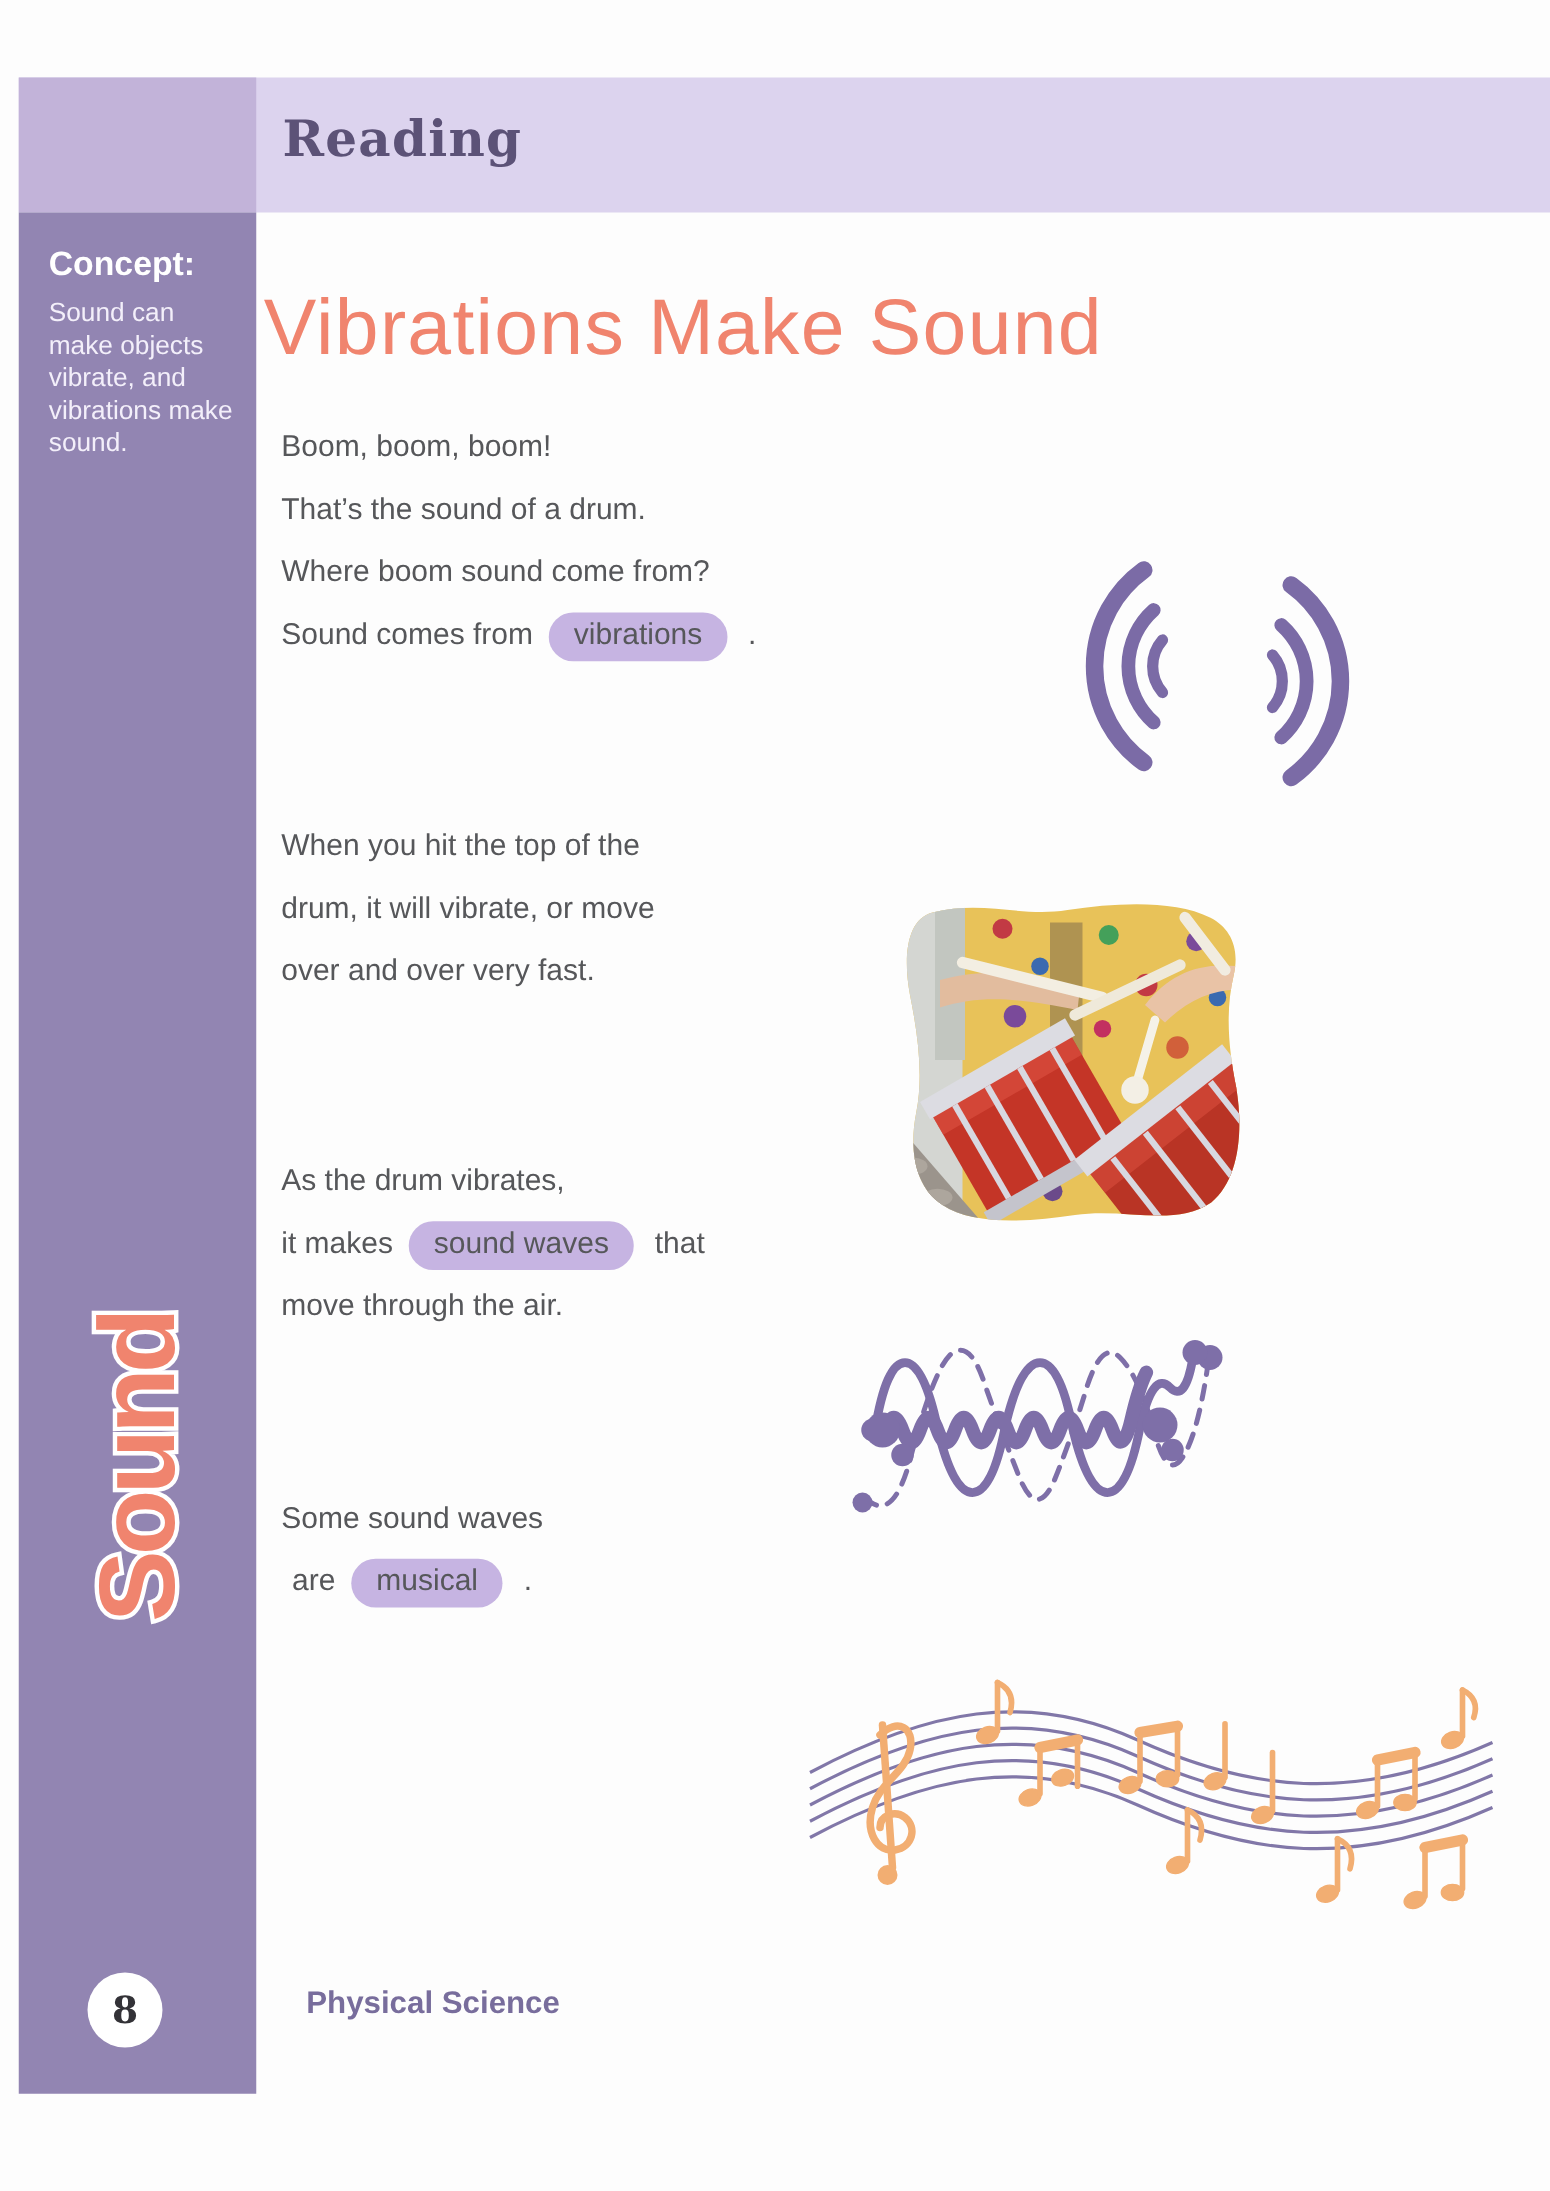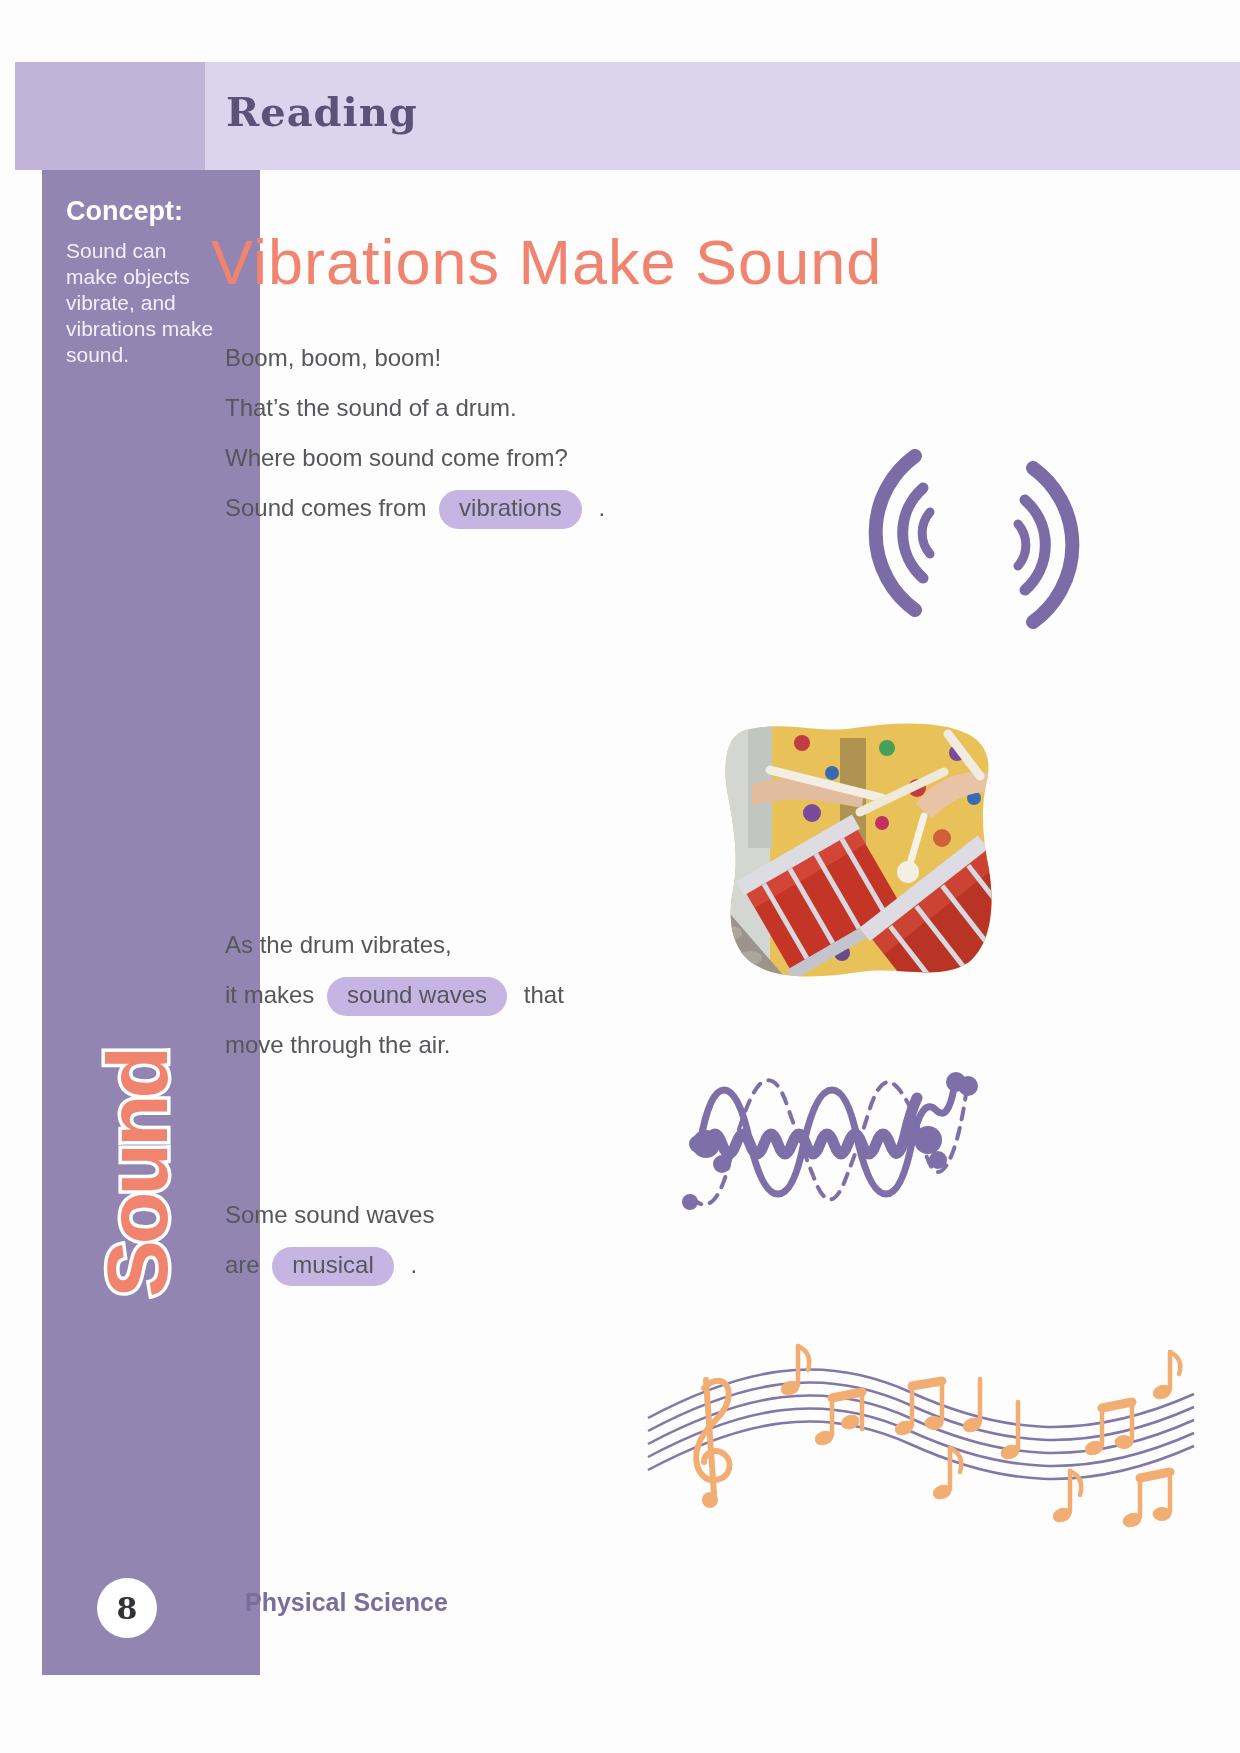--- a/index.html
+++ b/index.html
@@ -19,23 +19,22 @@
     position:absolute; left:15px; top:62px; width:190px; height:108px;
     background:#C2B3D9;
   }
   .reading-label {
     position:absolute; left:226px; top:88px;
     font-family:"DejaVu Serif", serif;
     font-weight:bold; font-size:40px; color:#5C5277; letter-spacing:1px;text-align:right;
   }
   
   .sidebar {
-    position:absolute; left:15px; top:170px; width:218px; height:1505px;
+    position:absolute; left:15px; top:170px; width:190px; height:1505px;
     background:#9285B2;
-    margin-left:27px;
   }
   .concept-heading {
     position:absolute; left:24px; top:26px;
     color:#ffffff; font-weight:bold; font-size:27px;
   }
   .concept-text {
     position:absolute; left:24px; top:68px; width:150px;
     color:#f3effa; font-size:21px; line-height:26px;
   }
   .sound-vertical {
@@ -56,21 +55,21 @@
   }
   
   .page-title {
     position:absolute; left:211px; top:226px;
     font-size:63px; color:#F0846E; letter-spacing:1px;
   }
   .para { position:absolute; left:225px; font-size:24px; line-height:50px; color:#56575A; }
   .para1 { top:333px; }
   .para2 { top:652px; }
   .para3 { top:920px; }
-  .para4 { top:1190px; }
+  .para4 { top:1190px;text-align:center; }
   .pill {
     background:#C6B4E2; border-radius:26px;
     padding:4px 20px 8px 20px; margin:0 6px;
   }
   .after-pill { margin-left:4px; }
   
   .sound-icons { position:absolute; left:853px; top:448px; width:240px; height:180px; }
   .sound-icons svg { position:absolute; top:0; }
   .sound-icon-left  { left:0; }
   .sound-icon-right { left:152px; top:12px !important; }
@@ -128,20 +127,25 @@
     </svg>
     <svg class="sound-icon-right" width="90" height="170" viewBox="0 0 90 170">
       <g fill="none" stroke="#7B6BA6" stroke-linecap="round">
         <path d="M28,8 A95,95 0 0,1 28,162" stroke-width="14"></path>
         <path d="M20,40 A60,60 0 0,1 20,130" stroke-width="11"></path>
         <path d="M13,64 A32,32 0 0,1 13,106" stroke-width="9"></path>
       </g>
     </svg>
   </div>
 
+  <div class="para para2">
+    <div>When you hit the top of the</div>
+    <div>drum, it will vibrate, or move</div>
+    <div>over and over very fast.</div>
+  </div>
 
   <svg class="drum-photo" width="285" height="265" viewBox="0 0 285 265">
     <defs>
       <clipPath id="blob">
         <path d="M34,12 C75,2 105,16 142,10 C182,4 228,2 256,16 C272,24 280,40 275,62 C268,92 271,122 277,152 C283,188 279,226 257,244 C228,264 188,248 148,254 C108,260 66,262 42,246 C20,232 15,202 21,172 C27,142 22,108 16,78 C10,46 14,17 34,12 Z"></path>
       </clipPath>
     </defs>
     <g clip-path="url(#blob)">
       <rect width="285" height="265" fill="#E8C259"></rect>
       <rect x="0" y="0" width="58" height="265" fill="#D4D6D2"></rect>

